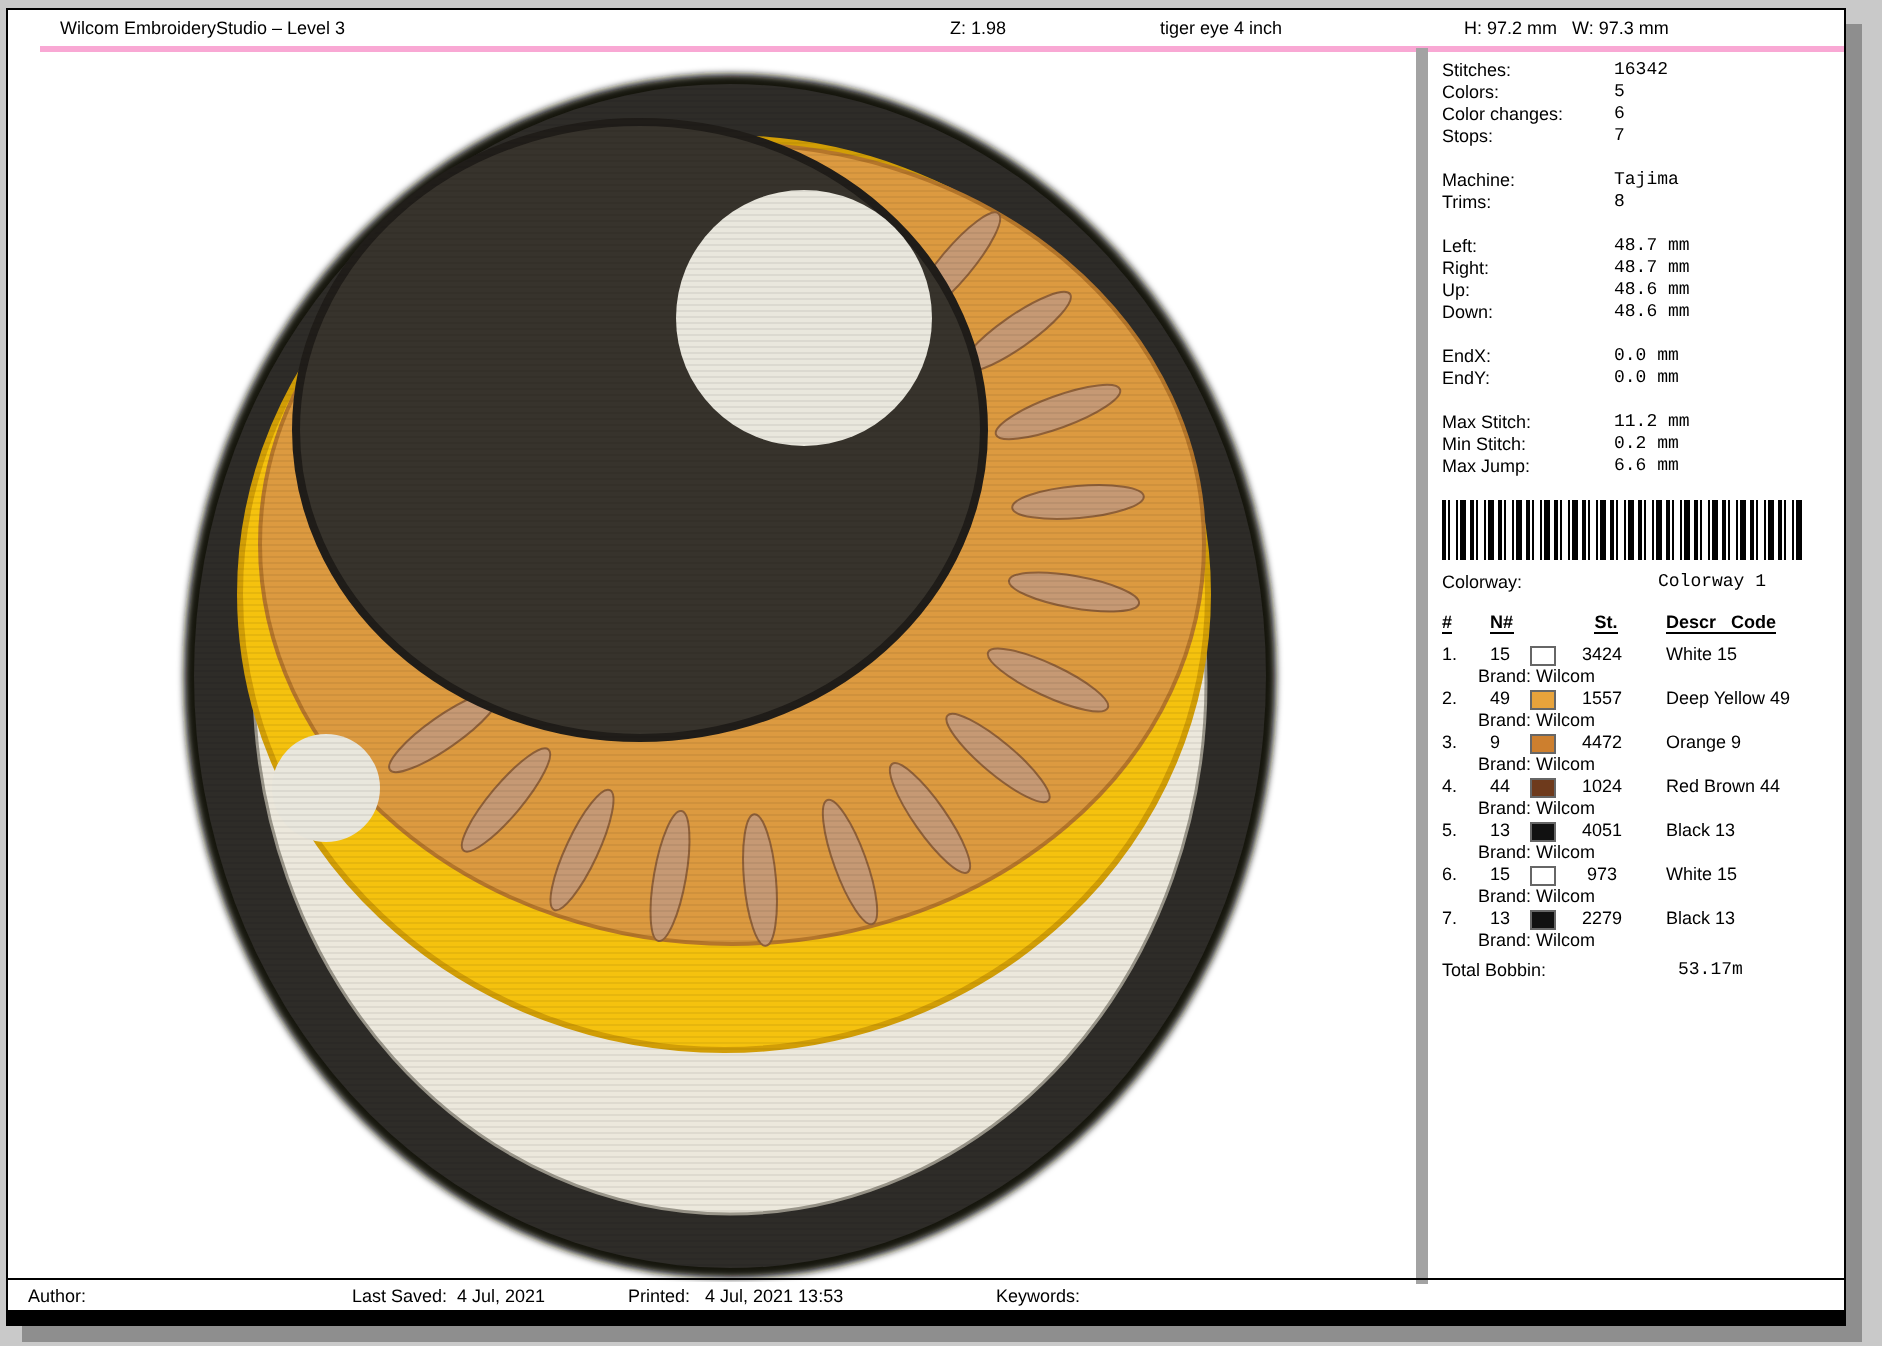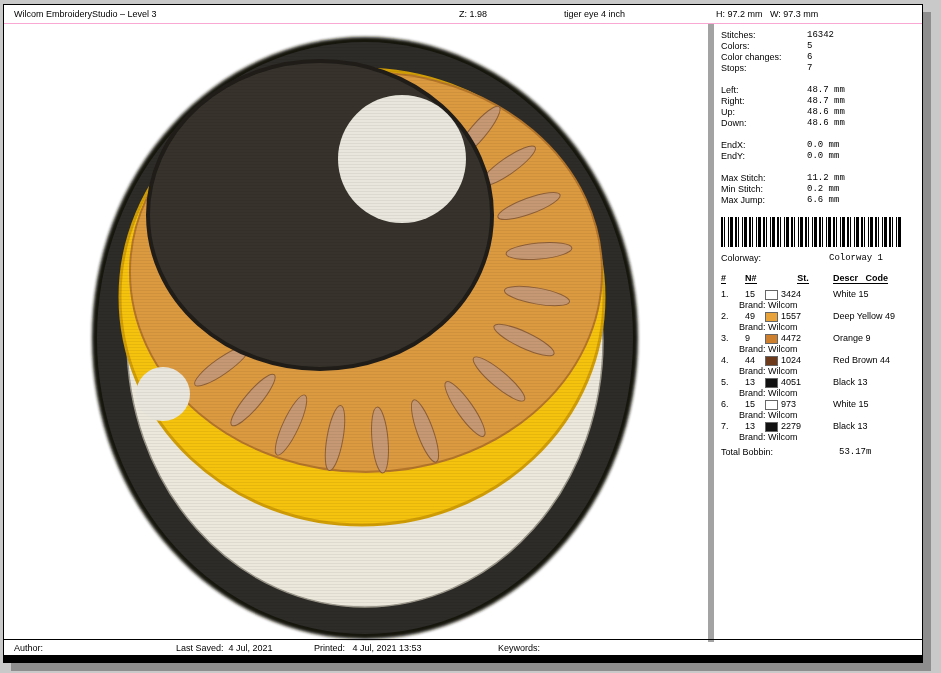--- a/index.html
+++ b/index.html
@@ -9,21 +9,21 @@
     font-family:"Liberation Sans", sans-serif;
     font-size:9px;color:#000;
     position:relative;overflow:hidden;
   }
   .page{
     position:absolute;left:3px;top:4px;width:918px;height:657px;
     background:#fff;border:1px solid #000;
     box-shadow:8px 8px 0 #8e8e8e;
   }
   
-  .hdr{position:absolute;left:0;top:0;right:0;height:18px;border-bottom:1px solid #f9a8d4;}
+  .hdr{position:absolute;left:16px;top:0;right:0;height:18px;border-bottom:3px solid #f9a8d4;}
   .hdr span{position:absolute;top:4px;white-space:pre;}
   .hdr .t1{left:10px;}
   .hdr .t2{left:455px;}
   .hdr .t3{left:560px;}
   .hdr .t4{left:712px;}
   
   .design-wrap{position:absolute;left:0;top:19px;width:720px;height:618px;overflow:hidden;}
   .design{position:absolute;left:2px;top:1px;width:716px;height:616px;}
   
   .panel{
@@ -45,21 +45,21 @@
   .thead{display:flex;font-weight:bold;margin:9px 0 5px 0;}
   .thead .h{display:inline-block;}
   .u{border-bottom:1px solid #000;white-space:pre;}
   .hc1{width:24px;}.hc2{width:36px;}.hc3{width:44px;text-align:center;}.hc4{padding-left:8px;}
   .trow{margin-bottom:1px;}
   .line1{display:flex;align-items:center;height:11px;}
   .c1{width:24px;flex:none;}
   .c2{width:20px;flex:none;}
   .c3{width:16px;flex:none;}
   .sw{display:inline-block;width:11px;height:8px;border:1px solid #666;vertical-align:middle;}
-  .c4{width:44px;flex:none;text-align:left;padding-right:4px;box-sizing:border-box;}
+  .c4{width:44px;flex:none;text-align:center;padding-right:4px;box-sizing:border-box;}
   .c5{flex:1;padding-left:8px;}
   .brand{margin-left:18px;height:10px;line-height:10px;}
   .total{display:flex;margin-top:5px;}
   .total .slabel{width:118px;}
   
   .ftr{position:absolute;left:0;right:0;bottom:7px;height:15px;border-top:1px solid #000;padding-left:45px;}
   .ftr span{position:absolute;top:3px;white-space:pre;}
   .f1{left:10px;}.f2{left:172px;}.f3{left:310px;}.f4{left:494px;}
   .blackbar{position:absolute;left:0;right:0;bottom:0;height:7px;background:#000;}
 </style>
@@ -129,20 +129,30 @@
       <div class="srow">
           <span class="slabel">Color changes:</span>
           <span class="sval">6</span>
         </div>
       <div class="srow">
           <span class="slabel">Stops:</span>
           <span class="sval">7</span>
         </div>
     </div>
 
+    <div class="grp">
+      <div class="srow">
+          <span class="slabel">Machine:</span>
+          <span class="sval">Tajima</span>
+        </div>
+      <div class="srow">
+          <span class="slabel">Trims:</span>
+          <span class="sval">8</span>
+        </div>
+    </div>
 
     <div class="grp">
       <div class="srow">
           <span class="slabel">Left:</span>
           <span class="sval">48.7 mm</span>
         </div>
       <div class="srow">
           <span class="slabel">Right:</span>
           <span class="sval">48.7 mm</span>
         </div>

